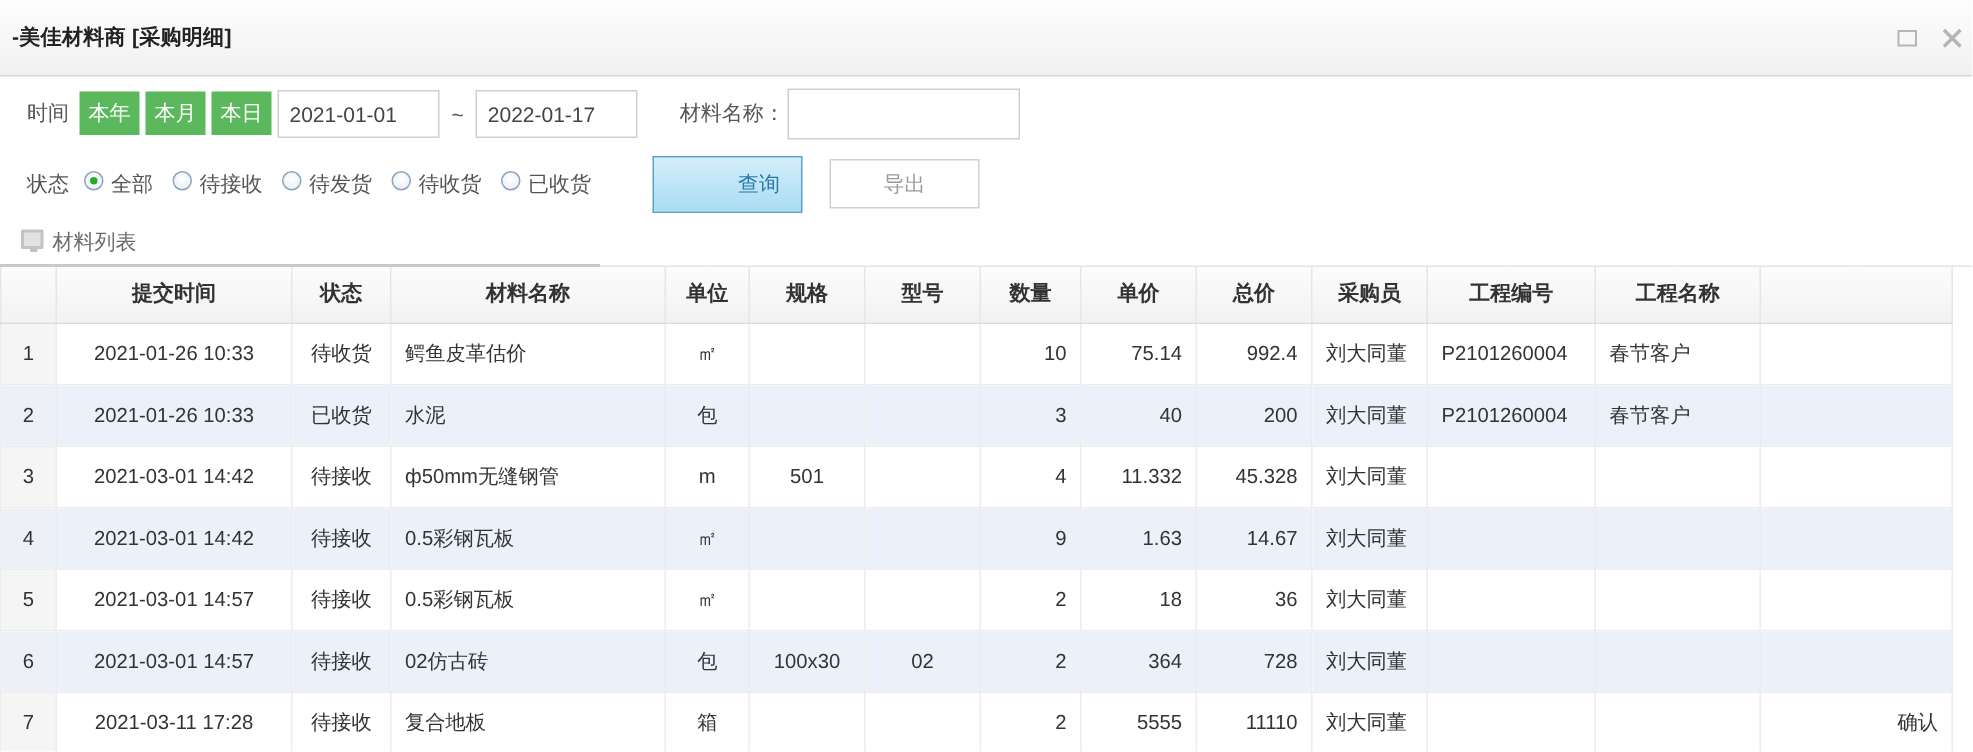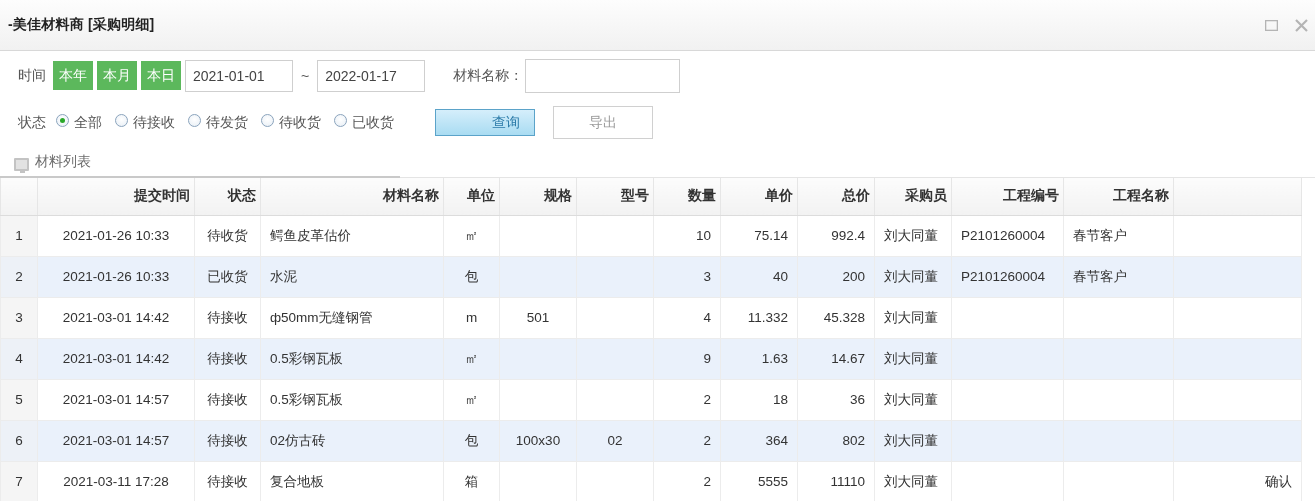--- a/index.html
+++ b/index.html
@@ -121,21 +121,21 @@
     position: absolute;
     left: 3px; top: 3px;
     width: 5px; height: 5px;
     border-radius: 50%;
     background: #2aa82a;
   }
   .radio-label { font-size: 14px; color: #555; white-space: nowrap; }
 
   .btn-query {
     margin-left: 28px;
-    height: 27px;
+    height: 38px;
     width: 100px;
     border: 1px solid #5ba3c9;
     background: linear-gradient(to bottom, #d5eefb 0%, #a9dcf2 100%);
     color: #2a7aa8;
     font-size: 14px;
     cursor: pointer;
     padding-left: 48px;
   }
   .btn-export {
     margin-left: 18px;
@@ -165,21 +165,21 @@
     background: #e4e4e4;
   }
   .tab-underline {
     position: absolute;
     left: 0; bottom: 0;
     width: 400px; height: 2px;
     background: #c9c9c9;
     z-index: 2;
   }
   .tab-item {
-    display: flex; align-items: flex-end;
+    display: flex; align-items: flex-start;
     font-size: 14px;
     color: #6c6c6c;
     cursor: pointer;
   }
   .monitor-icon {
     width: 15px; height: 13px;
     margin-right: 6px;
     border: 2px solid #c3c3c3;
     background: #e2e2e2;
     border-radius: 1px;
@@ -207,21 +207,21 @@
     font-size: 13.5px;
   }
   table.grid th {
     height: 37px;
     background: linear-gradient(to bottom, #fcfcfc 0%, #f2f2f2 100%);
     border-right: 1px solid #e6e6e6;
     border-bottom: 1px solid #dcdcdc;
     color: #333;
     font-weight: bold;
     font-size: 14px;
-    text-align: right;
+    text-align: center;
     padding: 0 4px;
   }
   table.grid th:first-child { border-left: 1px solid #e6e6e6; }
   table.grid td {
     height: 41px;
     border-right: 1px solid #ececec;
     border-bottom: 1px solid #ececec;
     padding: 0 9px;
     color: #333;
     white-space: nowrap;
@@ -453,21 +453,21 @@
         <tr class="even">
           <td class="idx">6</td>
           <td class="c">2021-03-01 14:57</td>
           <td class="c">待接收</td>
           <td class="l">02仿古砖</td>
           <td class="c">包</td>
           <td class="c">100x30</td>
           <td class="c">02</td>
           <td class="r">2</td>
           <td class="r">364</td>
-          <td class="r">802</td>
+          <td class="r">728</td>
           <td class="l">刘大同董</td>
           <td class="l"></td>
           <td class="l"></td>
           <td class="r"></td>
         </tr>
         <tr class="odd">
           <td class="idx">7</td>
           <td class="c">2021-03-11 17:28</td>
           <td class="c">待接收</td>
           <td class="l">复合地板</td>

